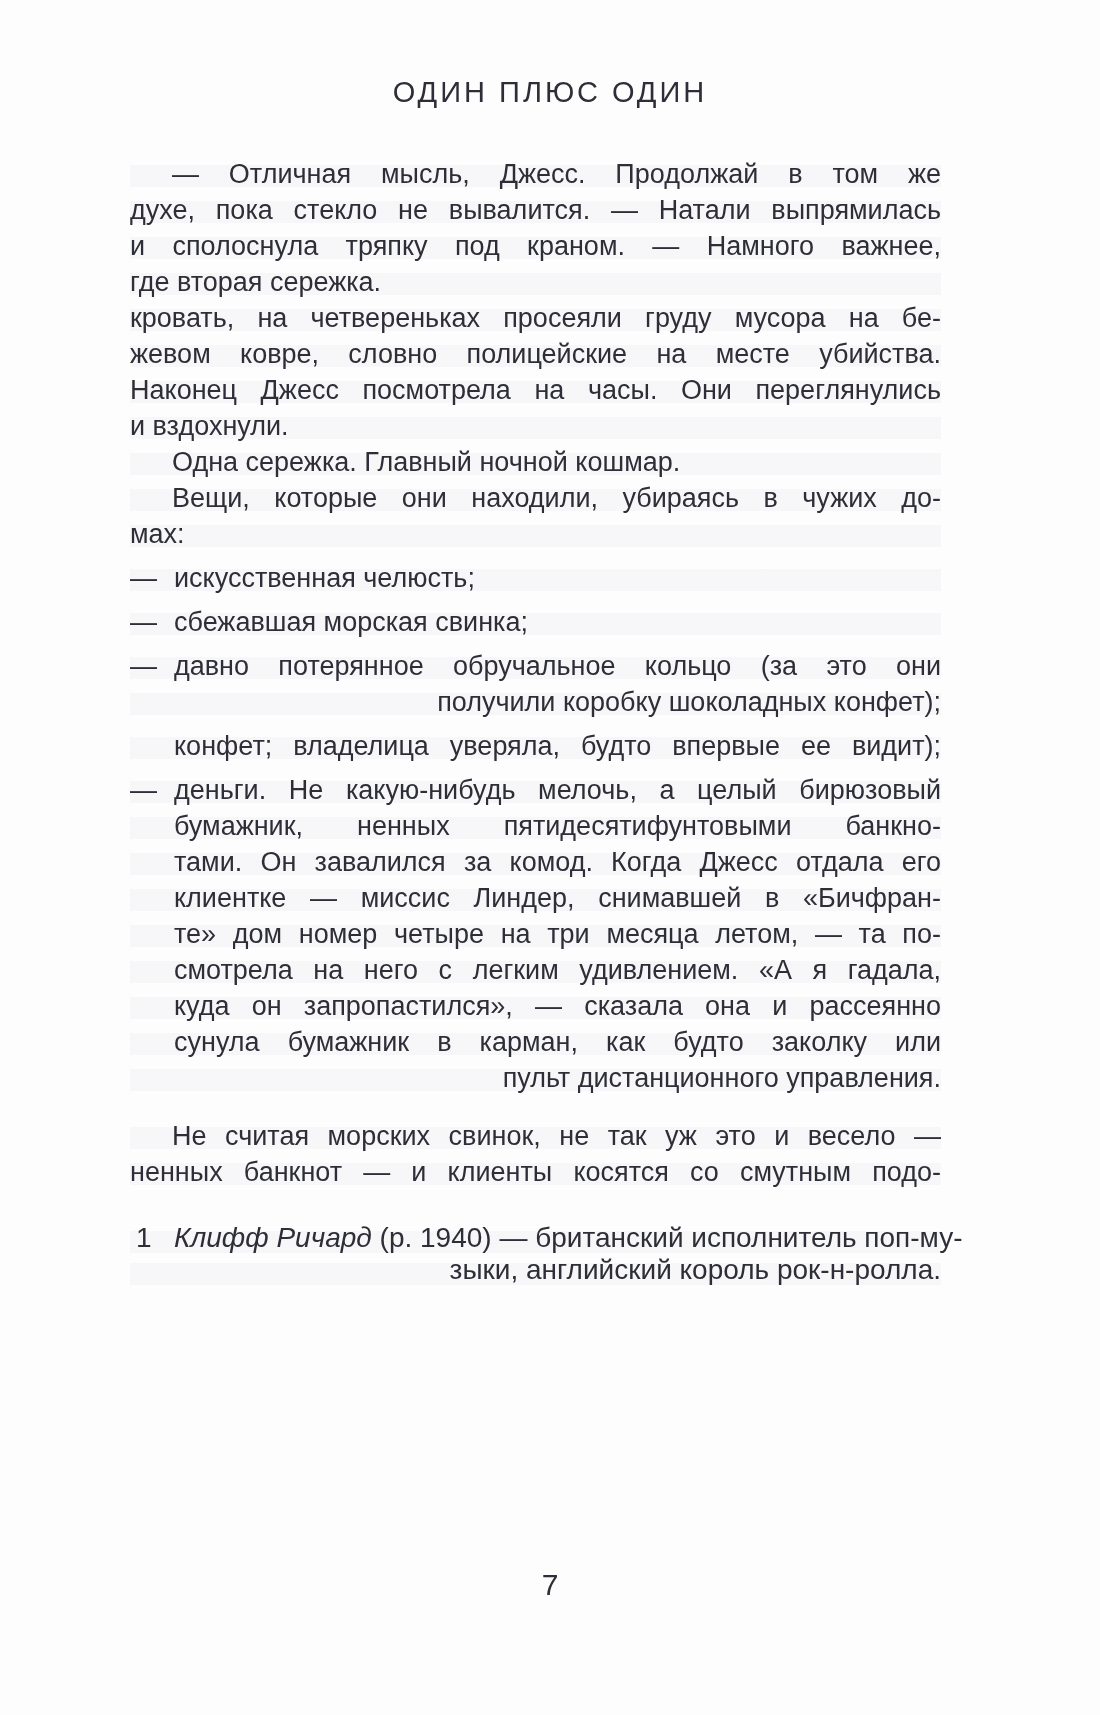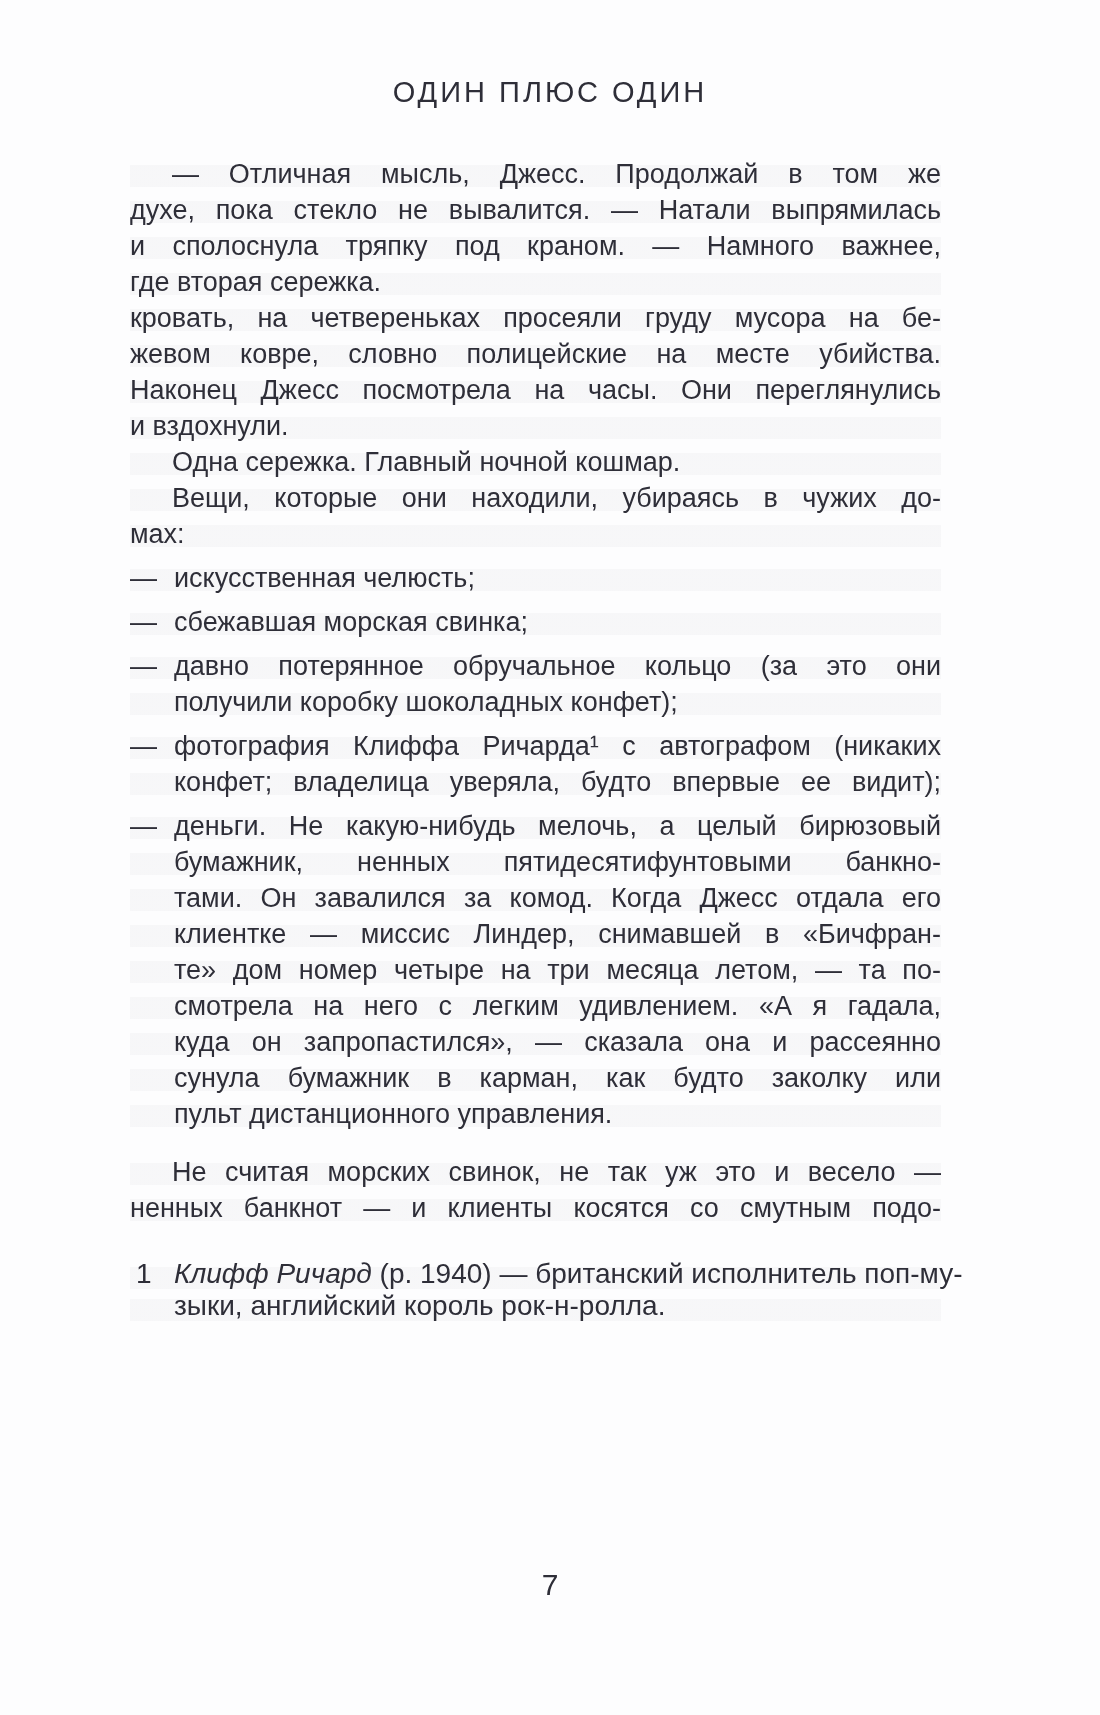--- a/index.html
+++ b/index.html
@@ -37,21 +37,21 @@
     white-space: nowrap;
     
     background: linear-gradient(180deg,
       rgba(255,255,255,0) 0 9px,
       rgba(110,110,122,0.045) 9px 31px,
       rgba(255,255,255,0) 31px 100%);
     margin-left: 9px;
   }
   .line.j { text-align: justify; text-align-last: justify; }
   .line.ind { padding-left: 42px; }
-  .line.hang { padding-left: 44px; }
+  .line.hang { padding-left: 44px; text-align: right; }
   .marker { display: inline-block; width: 44px; }
   .block.list { margin-top: 8px; }
   .block.para-open { margin-top: 22px; }
   .footnote-block { margin-top: 32px; }
   .fn-line { font-size: 28px; line-height: 32px; }
   .fn-marker { display: inline-block; width: 44px; padding-left: 6px; }
   .fn-italic { font-style: italic; }
   .page-number {
     position: absolute;
     top: 1568px;
@@ -94,21 +94,20 @@
         <div class="line"><span class="marker">—</span><span>искусственная челюсть;</span></div>
       </div>
       <div class="block list">
         <div class="line"><span class="marker">—</span><span>сбежавшая морская свинка;</span></div>
       </div>
       <div class="block list">
         <div class="line j"><span class="marker">—</span><span>давно потерянное обручальное кольцо (за это они</span></div>
         <div class="line hang">получили коробку шоколадных конфет);</div>
       </div>
       <div class="block list">
-        <div class="line j"><span class="marker">—</span><span>фотография Клиффа Ричарда¹ с автографом (никаких</span></div>
         <div class="line j hang">конфет; владелица уверяла, будто впервые ее видит);</div>
       </div>
       <div class="block list">
         <div class="line j"><span class="marker">—</span><span>деньги. Не какую-нибудь мелочь, а целый бирюзовый</span></div>
         <div class="line j hang">бумажник, ненных пятидесятифунтовыми банкно-</div>
         <div class="line j hang">тами. Он завалился за комод. Когда Джесс отдала его</div>
         <div class="line j hang">клиентке — миссис Линдер, снимавшей в «Бичфран-</div>
         <div class="line j hang">те» дом номер четыре на три месяца летом, — та по-</div>
         <div class="line j hang">смотрела на него с легким удивлением. «А я гадала,</div>
         <div class="line j hang">куда он запропастился», — сказала она и рассеянно</div>

